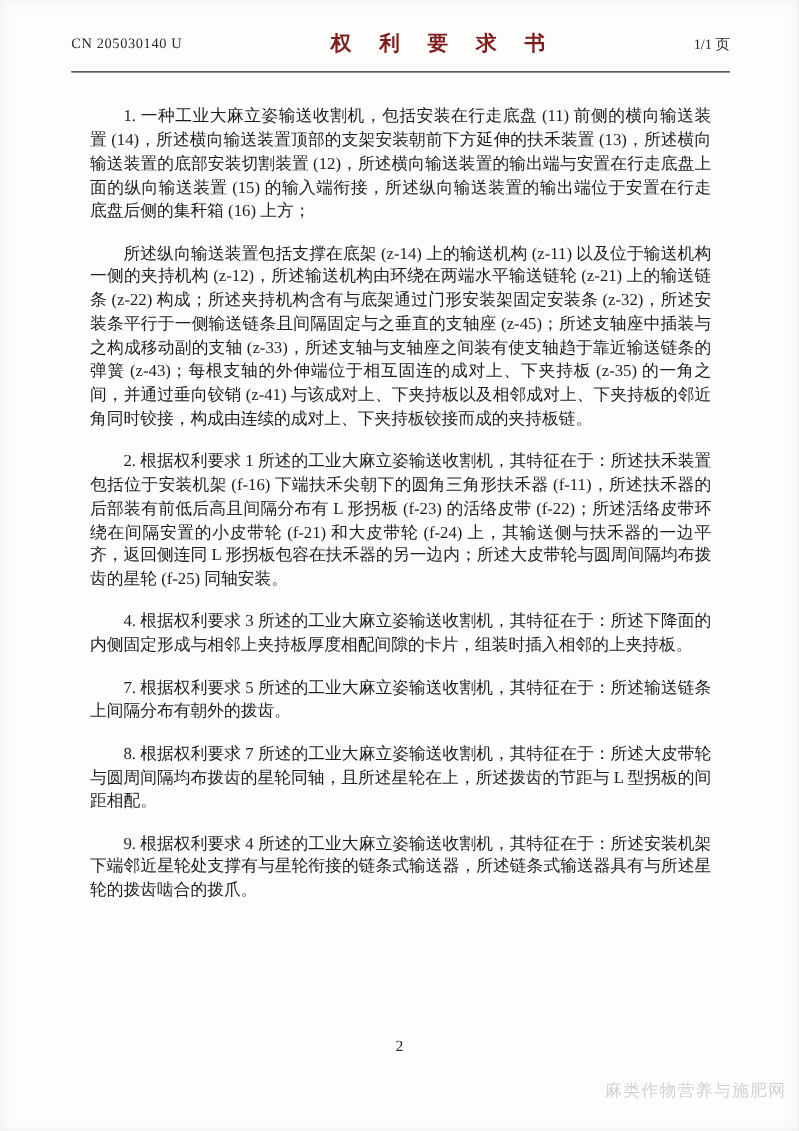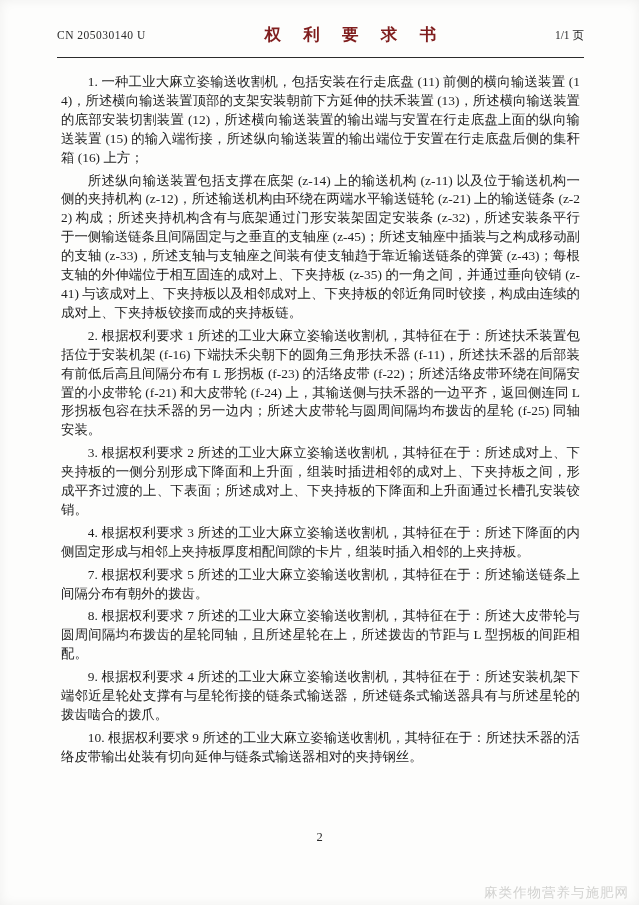--- a/index.html
+++ b/index.html
@@ -62,39 +62,39 @@
     top: 69px;
     left: 57px;
     width: 527px;
     font-size: 13.4px;
     line-height: 18.9px;
     text-align: justify;
     text-justify: inter-ideograph;
     color: #1e1e1e;
   }
   .claims p {
-    margin: 4px;
+    margin: 15px;
     padding: 0;
     text-indent: 2em;
     word-break: break-all;
   }
   
   .page-number {
     position: absolute;
     top: 830px;
     left: 0;
     width: 639px;
     text-align: center;
     font-size: 12.5px;
     color: #2a2a2a;
   }
   .watermark {
     position: absolute;
     right: 10px;
-    bottom: 4px;
+    bottom: 24px;
     text-align: right;
     color: #d2d2d0;
     font-family: "Liberation Sans", "DejaVu Sans", sans-serif;
     font-size: 13.5px;
     line-height: 16px;
     letter-spacing: 1px;
     user-select: none;
   }
 </style>
 </head>
@@ -106,26 +106,24 @@
     <span class="doc-number">CN 205030140 U</span>
     <span class="doc-title">权 利 要 求 书</span>
     <span class="page-indicator">1/1 页</span>
   </div>
   <div class="header-rule"></div>
 
   <div class="claims">
     <p>1. 一种工业大麻立姿输送收割机，包括安装在行走底盘 (11) 前侧的横向输送装置 (14)，所述横向输送装置顶部的支架安装朝前下方延伸的扶禾装置 (13)，所述横向输送装置的底部安装切割装置 (12)，所述横向输送装置的输出端与安置在行走底盘上面的纵向输送装置 (15) 的输入端衔接，所述纵向输送装置的输出端位于安置在行走底盘后侧的集秆箱 (16) 上方；</p>
     <p>所述纵向输送装置包括支撑在底架 (z-14) 上的输送机构 (z-11) 以及位于输送机构一侧的夹持机构 (z-12)，所述输送机构由环绕在两端水平输送链轮 (z-21) 上的输送链条 (z-22) 构成；所述夹持机构含有与底架通过门形安装架固定安装条 (z-32)，所述安装条平行于一侧输送链条且间隔固定与之垂直的支轴座 (z-45)；所述支轴座中插装与之构成移动副的支轴 (z-33)，所述支轴与支轴座之间装有使支轴趋于靠近输送链条的弹簧 (z-43)；每根支轴的外伸端位于相互固连的成对上、下夹持板 (z-35) 的一角之间，并通过垂向铰销 (z-41) 与该成对上、下夹持板以及相邻成对上、下夹持板的邻近角同时铰接，构成由连续的成对上、下夹持板铰接而成的夹持板链。</p>
     <p>2. 根据权利要求 1 所述的工业大麻立姿输送收割机，其特征在于：所述扶禾装置包括位于安装机架 (f-16) 下端扶禾尖朝下的圆角三角形扶禾器 (f-11)，所述扶禾器的后部装有前低后高且间隔分布有 L 形拐板 (f-23) 的活络皮带 (f-22)；所述活络皮带环绕在间隔安置的小皮带轮 (f-21) 和大皮带轮 (f-24) 上，其输送侧与扶禾器的一边平齐，返回侧连同 L 形拐板包容在扶禾器的另一边内；所述大皮带轮与圆周间隔均布拨齿的星轮 (f-25) 同轴安装。</p>
-    <p>3. 根据权利要求 2 所述的工业大麻立姿输送收割机，其特征在于：所述成对上、下夹持板的一侧分别形成下降面和上升面，组装时插进相邻的成对上、下夹持板之间，形成平齐过渡的上、下表面；所述成对上、下夹持板的下降面和上升面通过长槽孔安装铰销。</p>
     <p>4. 根据权利要求 3 所述的工业大麻立姿输送收割机，其特征在于：所述下降面的内侧固定形成与相邻上夹持板厚度相配间隙的卡片，组装时插入相邻的上夹持板。</p>
     <p>7. 根据权利要求 5 所述的工业大麻立姿输送收割机，其特征在于：所述输送链条上间隔分布有朝外的拨齿。</p>
     <p>8. 根据权利要求 7 所述的工业大麻立姿输送收割机，其特征在于：所述大皮带轮与圆周间隔均布拨齿的星轮同轴，且所述星轮在上，所述拨齿的节距与 L 型拐板的间距相配。</p>
     <p>9. 根据权利要求 4 所述的工业大麻立姿输送收割机，其特征在于：所述安装机架下端邻近星轮处支撑有与星轮衔接的链条式输送器，所述链条式输送器具有与所述星轮的拨齿啮合的拨爪。</p>
-    <p>10. 根据权利要求 9 所述的工业大麻立姿输送收割机，其特征在于：所述扶禾器的活络皮带输出处装有切向延伸与链条式输送器相对的夹持钢丝。</p>
   </div>
 
   <div class="page-number">2</div>
 
   <div class="watermark">
     <div>麻类作物营养与施肥网</div>
   </div>
 
 </div>
 

